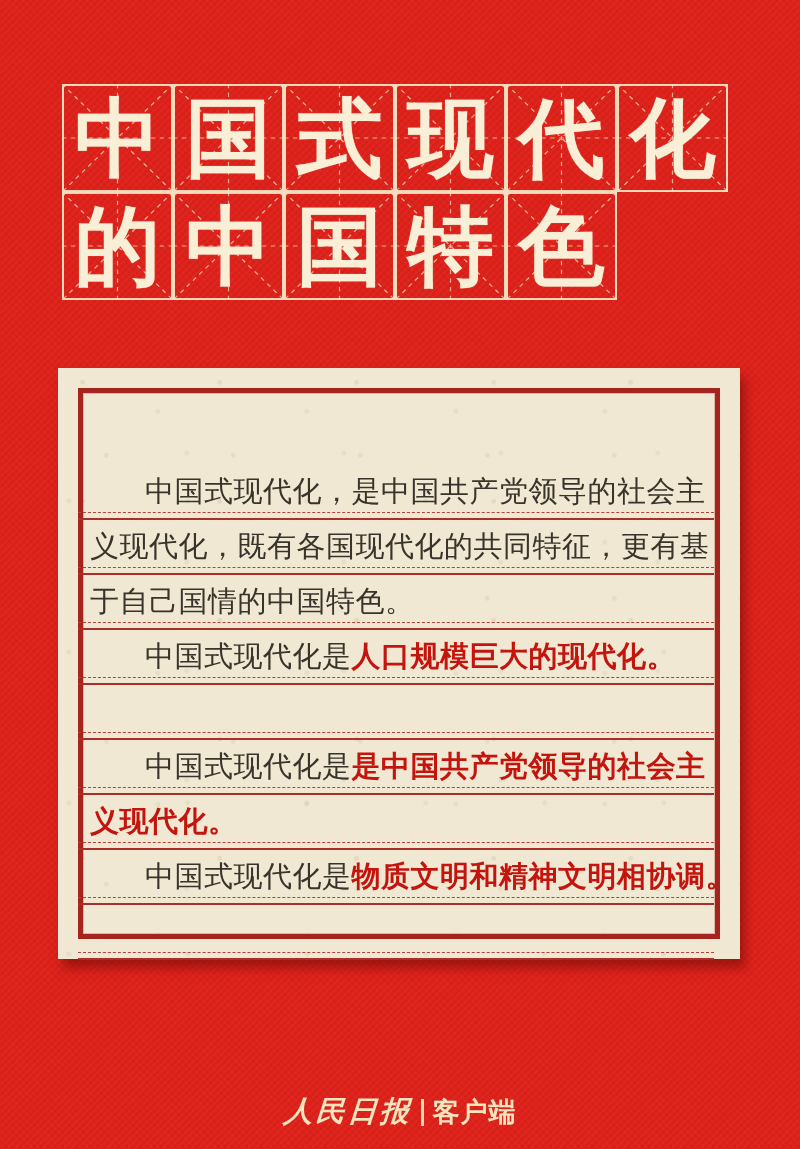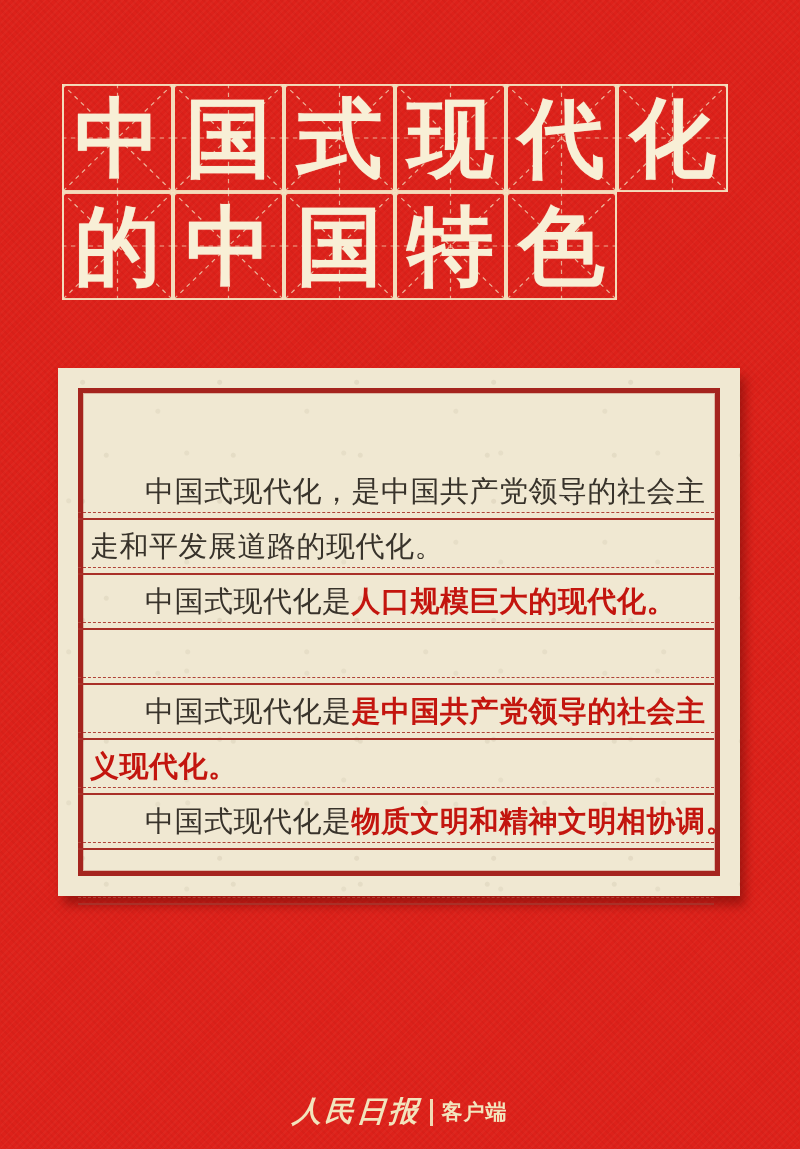--- a/index.html
+++ b/index.html
@@ -22,21 +22,21 @@
   .grid-char{
     position:absolute;inset:0;display:flex;align-items:center;justify-content:center;
     font-family:"DejaVu Serif","Liberation Serif",serif;
     font-weight:bold;font-size:86px;line-height:1;color:#f8efd6;
     text-shadow:0 0 1px rgba(248,239,214,0.6);
     user-select:none;
   }
 
   
   .card{
-    position:absolute;left:58px;top:368px;width:682px;height:528px;
+    position:absolute;left:58px;top:368px;width:682px;height:591px;
     background-color:#f0e8d2;
     background-image:
       radial-gradient(circle at 18% 12%, rgba(120,105,70,0.10) 0 2px, rgba(0,0,0,0) 3px),
       radial-gradient(circle at 67% 33%, rgba(120,105,70,0.08) 0 2px, rgba(0,0,0,0) 3px),
       radial-gradient(circle at 38% 61%, rgba(120,105,70,0.09) 0 2px, rgba(0,0,0,0) 3px),
       radial-gradient(circle at 82% 78%, rgba(120,105,70,0.08) 0 2px, rgba(0,0,0,0) 3px),
       radial-gradient(circle at 9% 88%, rgba(120,105,70,0.08) 0 2px, rgba(0,0,0,0) 3px);
     background-size:137px 119px, 149px 131px, 127px 143px, 157px 109px, 119px 151px;
     box-shadow:5px 9px 10px rgba(110,10,6,0.55);
   }
@@ -66,21 +66,21 @@
     position:absolute;left:0;right:0;top:1090px;height:44px;
     display:flex;align-items:center;justify-content:center;gap:9px;
   }
   .brand-script{
     font-family:"DejaVu Serif","Liberation Serif",serif;
     font-style:italic;font-weight:bold;font-size:29px;letter-spacing:3px;
     color:#f2e4bd;transform:skewX(-4deg);
   }
   .brand-divider{width:3px;height:27px;background:#f2e4bd;opacity:0.95;}
   .brand-product{
-    font-weight:bold;font-size:21px;letter-spacing:1px;color:#f2e4bd;
+    font-weight:bold;font-size:27px;letter-spacing:1px;color:#f2e4bd;
   }
 </style>
 </head>
 <body>
 
 <div class="title-grid" aria-label="poster title">
     <div class="grid-row">
       <div class="grid-cell">
         <svg viewBox="0 0 100 100" preserveAspectRatio="none">
           <g stroke="#f4e6c4" fill="none">
@@ -219,21 +219,25 @@
   </div>
 
 <div class="card">
   <div class="card-frame"></div>
   <div class="card-content">
       <div class="text-line">
         <div class="txt indent"><span class="seg-normal">中国式现代化，是中国共产党领导的社会主</span></div>
         <div class="rule"></div>
       </div>
       <div class="text-line">
-        <div class="txt"><span class="seg-normal">走和平发展道路的现代化。</span></div>
+        <div class="txt"><span class="seg-normal">义现代化，既有各国现代化的共同特征，更有基</span></div>
+        <div class="rule"></div>
+      </div>
+      <div class="text-line">
+        <div class="txt"><span class="seg-normal">于自己国情的中国特色。</span></div>
         <div class="rule"></div>
       </div>
       <div class="text-line">
         <div class="txt indent"><span class="seg-normal">中国式现代化是</span><span class="seg-red">人口规模巨大的现代化。</span></div>
         <div class="rule"></div>
       </div>
       <div class="text-line">
         <div class="rule"></div>
       </div>
       <div class="text-line">

